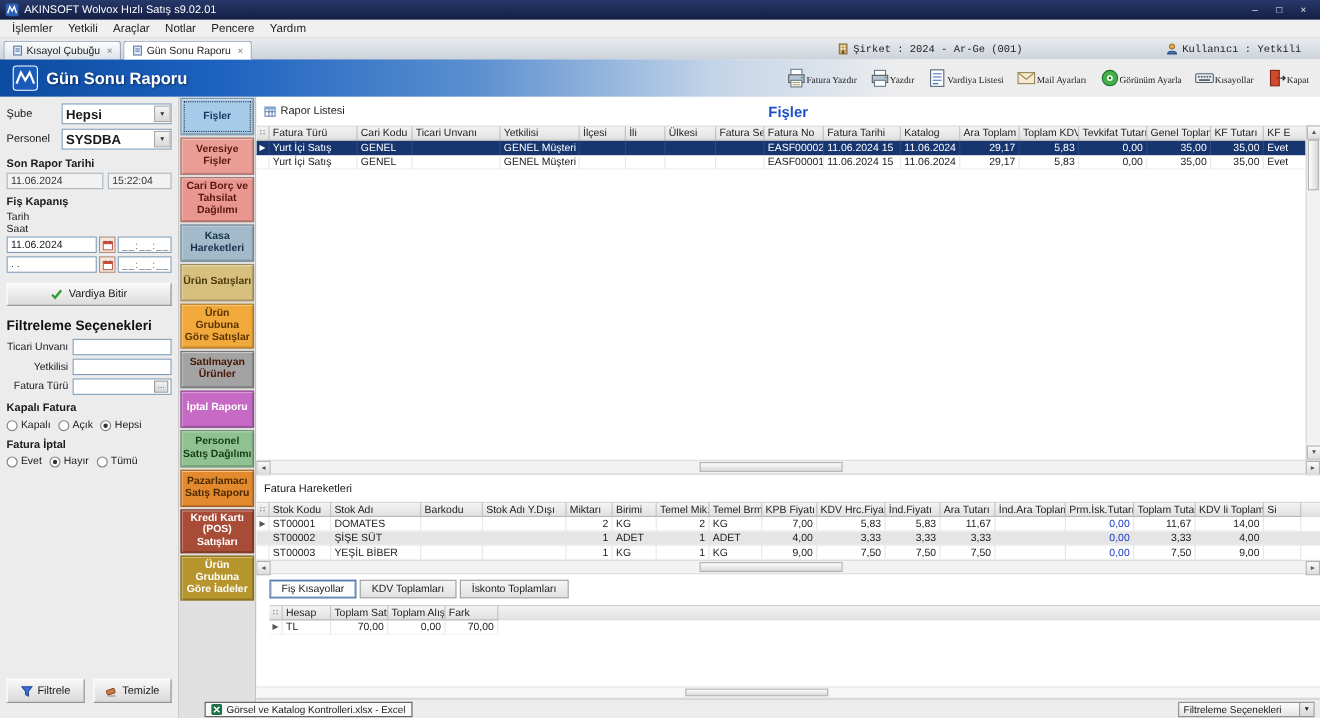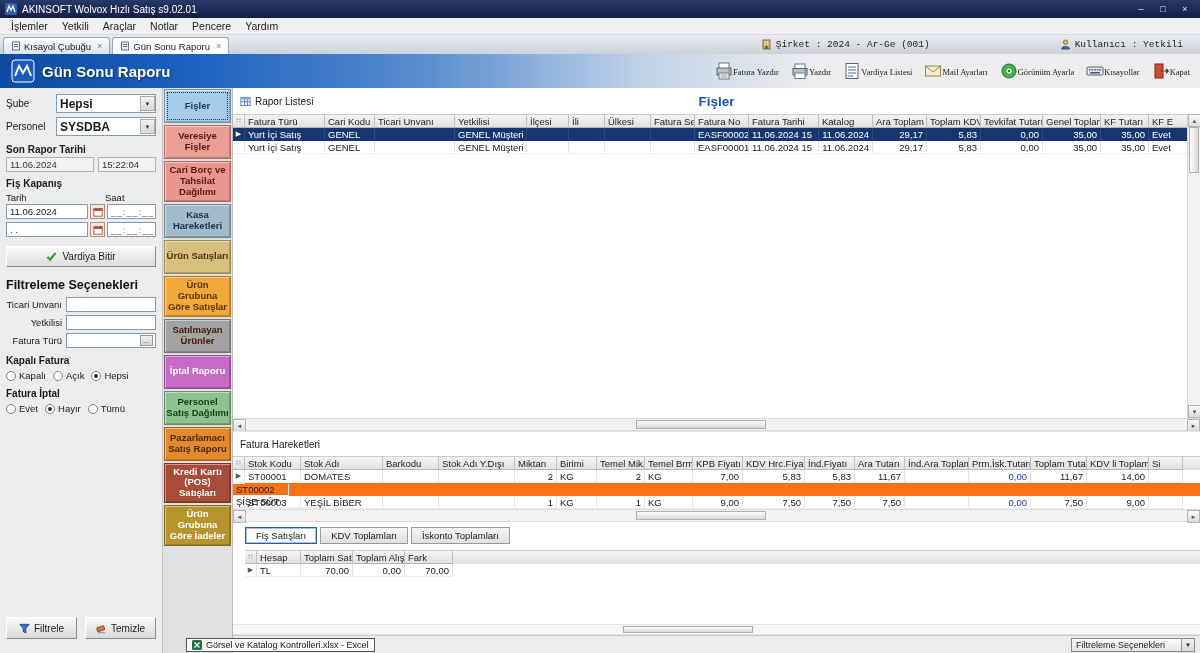--- a/index.html
+++ b/index.html
@@ -49,21 +49,21 @@
   .srow{display:flex;align-items:center;margin-bottom:4px;}
   .slab{width:50px;font-size:10px;}
   .combo{flex:1;height:19px;background:#fff;border:1px solid #7f9db9;display:flex;align-items:center;
          font-weight:bold;font-size:12px;padding-left:3px;overflow:hidden;}
   .combo .arr{margin-left:auto;width:15px;height:15px;background:linear-gradient(#f4f4f4,#d8d8d8);
               border:1px solid #aaa;display:flex;align-items:center;justify-content:center;font-size:6px;color:#333;flex:none;}
   .blab{font-weight:bold;font-size:10px;margin:4px 0 2px;}
   .inrow{display:flex;gap:4px;margin-bottom:2px;}
   .din{height:15px;border:1px solid #aab4be;background:#f2f2f2;display:flex;align-items:center;padding:0 3px;font-size:9.5px;color:#333;}
   .d1{width:88px;} .d2{flex:1;}
-  .tarih-saat{display:flex;font-size:9.5px;margin:1px 0 1px;}
+  .tarih-saat{display:flex;font-size:9.5px;margin:1px 0 1px;flex-direction:column;}
   .tarih-saat span:first-child{width:99px;}
   .fkrow{display:flex;align-items:center;gap:2px;margin-bottom:3px;}
   .date-in{width:82px;height:15px;border:1px solid #7f9db9;background:#fff;display:flex;align-items:center;padding:0 3px;font-size:9.5px;}
   .cal-btn{width:15px;height:15px;border:1px solid #b09080;background:#f4e8dc;display:flex;align-items:center;justify-content:center;flex:none;}
   .time-in{flex:1;height:15px;border:1px solid #7f9db9;background:#fff;display:flex;align-items:center;padding:0 3px;
            font-size:9px;color:#666;letter-spacing:1px;overflow:hidden;}
   .vbtn{height:21px;margin:6px 0 4px;border:1px solid #8a8a8a;border-top-color:#fff;border-left-color:#fff;
         background:linear-gradient(#fafafa,#dcdcdc);display:flex;align-items:center;justify-content:center;gap:5px;font-size:10px;}
   .fheading{font-weight:bold;font-size:12.5px;margin:7px 0 5px;color:#111;}
   .frow{display:flex;align-items:center;margin-bottom:3px;}
@@ -99,21 +99,21 @@
   .g-row{display:flex;height:13px;}
   .g-row.g-head{height:14px;background:linear-gradient(#f4f4f4,#dfdfdf);border-top:1px solid #cccccc;}
   .g-head .g-cell{border-right:1px solid #c0c0c0;border-bottom:1px solid #b8b8b8;color:#222;}
   .g-body .g-cell{border-right:1px solid #e6e6e6;border-bottom:1px solid #efefef;}
   .g-cell{flex:none;display:flex;align-items:center;padding:0 3px;font-size:9.5px;white-space:nowrap;overflow:hidden;}
   .g-num{justify-content:flex-end;}
   .g-mark{justify-content:center;color:#555;font-size:7px;padding:0;}
   .g-sel{background:#17356f;color:#fff;}
   .g-sel .g-cell{border-right-color:#2a4a85;border-bottom-color:#17356f;}
   .g-sel .g-mark{color:#fff;}
-  .g-stripe{background:#f97316;flex-direction:column;}
+  .g-stripe{background:#e5e5e5;}
   .g-hl{color:#1537c8;}
 
   
   .vscroll{width:13px;background:#f2f2f2;border-left:1px solid #d4d4d4;display:flex;flex-direction:column;flex:none;}
   .sarr{height:13px;width:13px;background:linear-gradient(#fafafa,#dcdcdc);border:1px solid #b4b4b4;
         display:flex;align-items:center;justify-content:center;font-size:6px;color:#555;flex:none;}
   .vthumb{height:46px;margin:0 1px;background:linear-gradient(90deg,#fdfdfd,#d8d8d8);border:1px solid #b0b0b0;}
   .vspace{flex:1;}
   .hscroll{height:13px;background:#f2f2f2;border-top:1px solid #dcdcdc;border-bottom:1px solid #dcdcdc;display:flex;flex:none;}
   .hpad{flex:none;width:390px;}
@@ -643,21 +643,21 @@
 
       <div class="hscroll">
         <span class="sarr">◄</span>
         <span class="hpad"></span>
         <span class="hthumb"></span>
         <span class="hspace"></span>
         <span class="sarr">►</span>
       </div>
 
       <div class="btabs">
-          <div class="btab btab-active">Fiş Satışları</div>
+          <div class="btab btab-active">Fiş Kısayollar</div>
           <div class="btab">KDV Toplamları</div>
           <div class="btab">İskonto Toplamları</div>
         </div>
       <div class="totals">
           <div class="g-row g-head">
             <div class="g-cell g-mark" style="width:12px">∷</div>
             <div class="g-cell" style="width:44px">Hesap</div>
             <div class="g-cell" style="width:52px">Toplam Satış</div>
             <div class="g-cell" style="width:52px">Toplam Alış</div>
             <div class="g-cell" style="width:48px">Fark</div>

